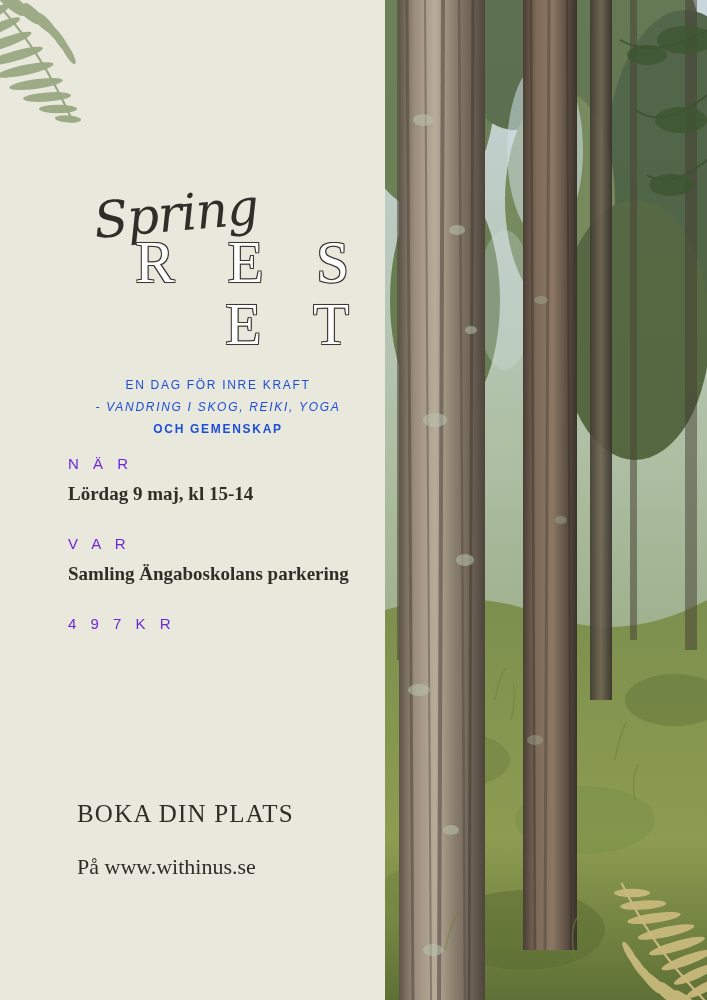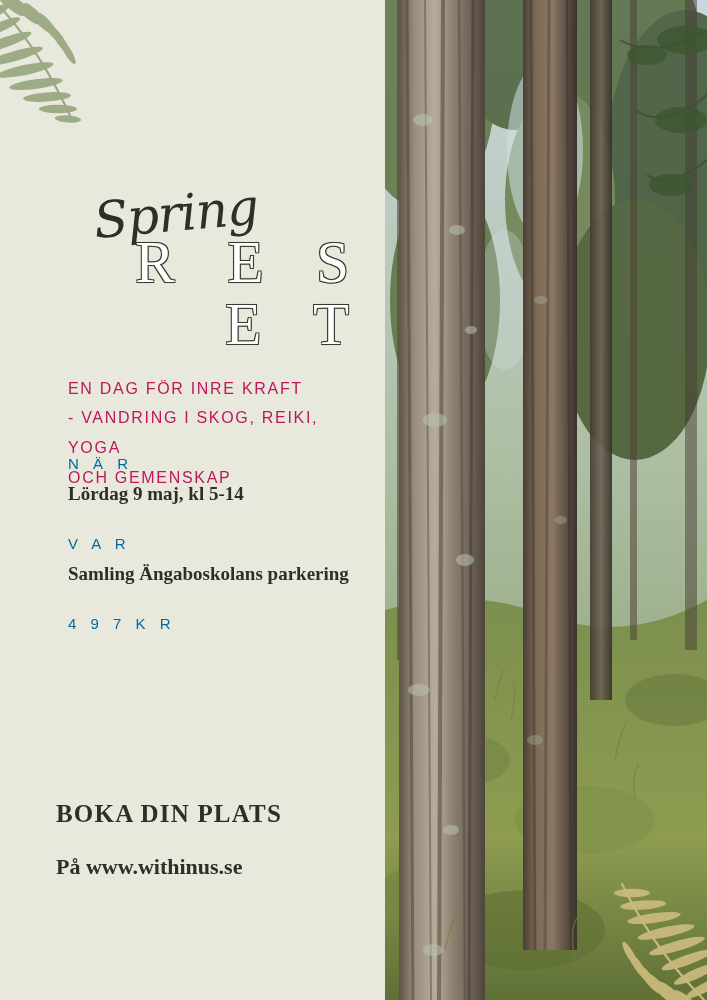--- a/index.html
+++ b/index.html
@@ -103,62 +103,62 @@
       1px 1px 0 #3a3a33,
       -1px 1px 0 #3a3a33,
       1px -1px 0 #3a3a33,
       -1px -1px 0 #3a3a33,
       0 0 2px rgba(60,60,50,.6);
     line-height: 1.05;
   }
 
   .subtitle {
     margin-top: 18px;
-    color: #be185d;
-    font-size: 16px;
+    text-align: center;
+    color: #1d4ed8;
+    font-size: 12px;
     letter-spacing: 1.7px;
     line-height: 1.85;
     font-family: "Liberation Sans", sans-serif;
   }
 
-  .subtitle .line2 { display: block; }
-  .subtitle .line3 { display: block; }
+  .subtitle .line2 { display: block; font-style: italic; }
+  .subtitle .line3 { display: block; font-weight: bold; }
 
   
   .details {
     position: absolute;
     top: 455px;
     left: 68px;
     width: 300px;
   }
 
   .detail-group { margin-bottom: 28px; }
 
   .detail-label {
     font-size: 15px;
     letter-spacing: 5px;
-    color: #0369a1;
+    color: #6d28d9;
     font-family: "Liberation Sans", sans-serif;
     margin-bottom: 9px;
   }
 
   .detail-value {
     font-family: "Liberation Serif", serif;
     font-weight: bold;
     font-size: 19px;
     color: #2f2f28;
     line-height: 1.38;
   }
 
   .cta {
     position: absolute;
     top: 800px;
-    left: 56px;
+    left: 77px;
     width: 320px;
-    font-weight: bold;
   }
 
   .cta-title {
     font-family: "Liberation Serif", serif;
     font-size: 25px;
     letter-spacing: 1.2px;
     color: #2f2f28;
     margin-bottom: 26px;
   }
 
@@ -326,21 +326,21 @@
         <span class="line1">EN DAG FÖR INRE KRAFT</span>
         <span class="line2">- VANDRING I SKOG, REIKI, YOGA</span>
         <span class="line3">OCH GEMENSKAP</span>
       </div>
     </div>
 
     <div class="details">
 
       <div class="detail-group">
         <div class="detail-label">N Ä R</div>
-        <div class="detail-value">Lördag 9 maj, kl 5-14</div>
+        <div class="detail-value">Lördag 9 maj, kl 15-14</div>
       </div>
 
       <div class="detail-group">
         <div class="detail-label">V A R</div>
         <div class="detail-value">Samling Ängaboskolans parkering</div>
       </div>
 
       <div class="detail-group">
         <div class="detail-label">4 9 7   K R</div>
       </div>

